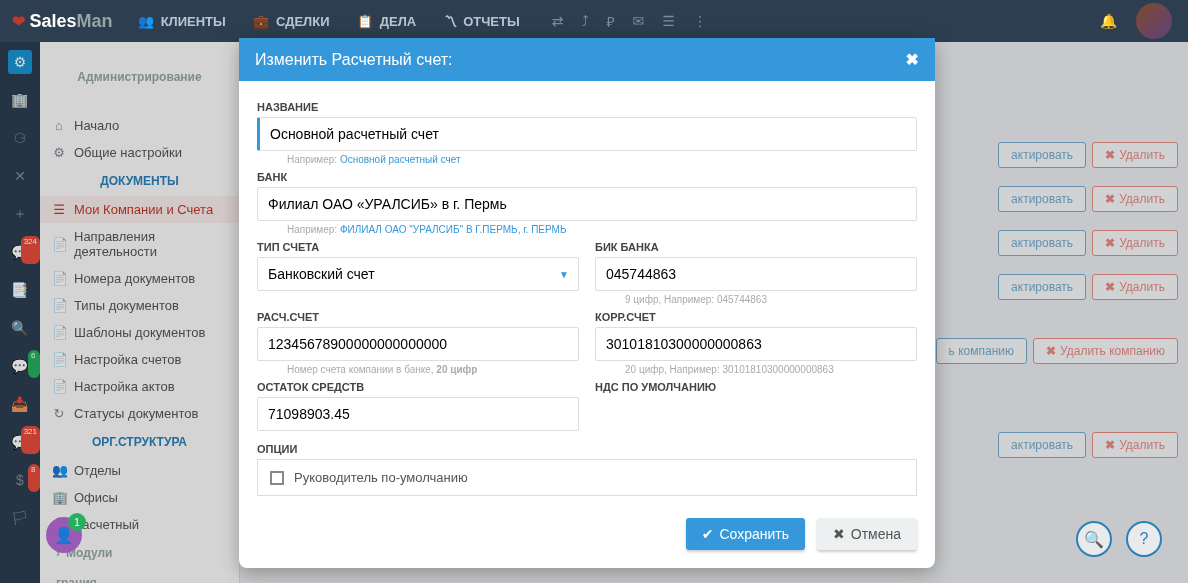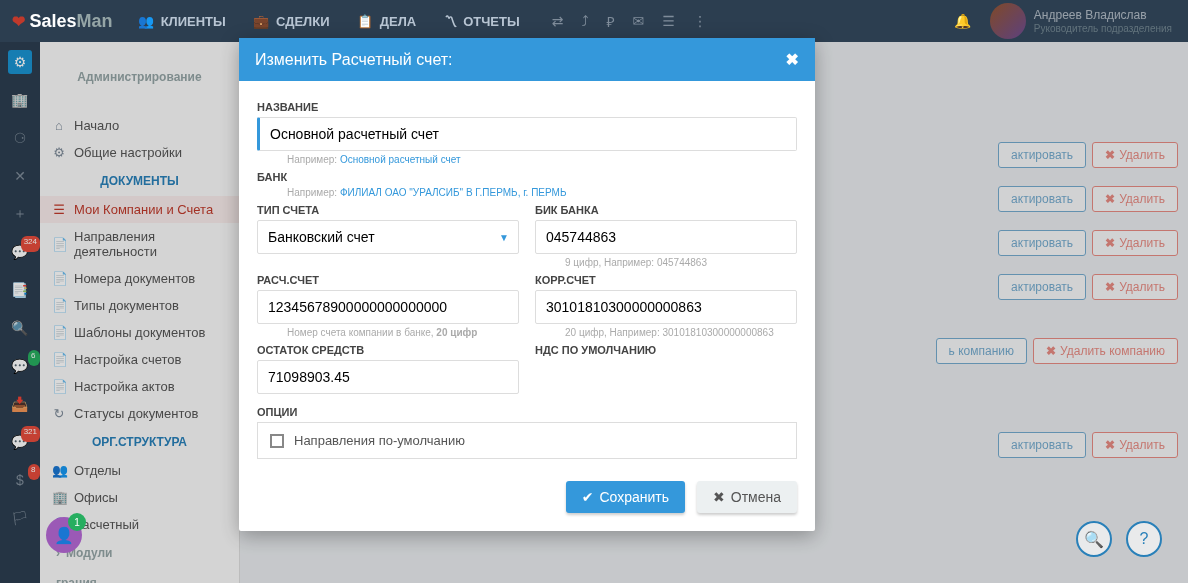--- a/index.html
+++ b/index.html
@@ -17,21 +17,21 @@
 .nav-spacer { flex: 1; }
 .user-block { display: flex; align-items: center; gap: 8px; padding-right: 16px; opacity: 0.5; }
 .avatar { width: 36px; height: 36px; border-radius: 50%; background: linear-gradient(135deg, #d35400, #8e44ad); }
 .user-name { font-size: 12px; color: #fff; line-height: 1.2; }
 .user-role { font-size: 10px; color: #95a5a6; }
 
 
 .rail { position: absolute; left: 0; top: 42px; width: 40px; bottom: 0; background: #2c3e50; display: flex; flex-direction: column; align-items: center; padding-top: 8px; gap: 14px; }
 .rail-icon { color: #7f8c9a; font-size: 14px; cursor: pointer; position: relative; width: 24px; height: 24px; display: flex; align-items: center; justify-content: center; }
 .rail-icon.active { background: #1a93d2; color: #fff; border-radius: 3px; }
-.rail-badge { position: absolute; top: -4px; right: -8px; background: #e74c3c; color: #fff; font-size: 8px; padding: 0 3px; border-radius: 6px; min-width: 12px; height: 16px; line-height: 12px; }
+.rail-badge { position: absolute; top: -4px; right: -8px; background: #e74c3c; color: #fff; font-size: 8px; padding: 0 3px; border-radius: 6px; min-width: 12px; height: 28px; line-height: 12px; }
 .rail-badge.grn { background: #27ae60; }
 
 
 .sidebar { position: absolute; left: 40px; top: 42px; width: 200px; bottom: 0; background: #fafafa; border-right: 1px solid #ddd; overflow-y: auto; font-size: 13px; }
 .side-head { padding: 28px 16px; color: #95a5a6; font-weight: bold; text-align: center; font-size: 12px; }
 .sb-item { padding: 6px 12px; display: flex; align-items: center; gap: 8px; color: #555; cursor: pointer; }
 .sb-item.active { background: rgba(231,76,60,0.08); color: #c0392b; }
 .sb-item .ic { width: 14px; text-align: center; color: #7f8c9a; }
 .sb-item.active .ic { color: #c0392b; }
 .sb-section { color: #2980b9; font-weight: bold; text-align: center; padding: 8px; font-size: 12px; }
@@ -45,21 +45,21 @@
 .btn-ghost .x { margin-right: 4px; font-weight: bold; }
 
 
 .fab { position: absolute; left: 46px; bottom: 30px; width: 36px; height: 36px; border-radius: 50%; background: #9b59b6; color: #fff; display: flex; align-items: center; justify-content: center; font-size: 16px; }
 .fab-badge { position: absolute; top: -4px; right: -4px; width: 18px; height: 18px; border-radius: 50%; background: #27ae60; color: #fff; font-size: 10px; display: flex; align-items: center; justify-content: center; }
 .br-icons { position: absolute; right: 26px; bottom: 26px; display: flex; gap: 14px; }
 .circle-btn { width: 36px; height: 36px; border-radius: 50%; border: 2px solid #2980b9; color: #2980b9; display: flex; align-items: center; justify-content: center; font-size: 16px; background: rgba(255,255,255,0.6); }
 
 
 .overlay { position: absolute; inset: 0; top: 42px; background: rgba(0,0,0,0.15); }
-.modal { position: absolute; top: 38px; left: 239px; width: 576px; background: #fff; border-radius: 2px; box-shadow: 0 5px 20px rgba(0,0,0,0.3); }
+.modal { position: absolute; top: 38px; left: 239px; width: 696px; background: #fff; border-radius: 8px; box-shadow: 0 5px 20px rgba(0,0,0,0.3); }
 .modal-head { background: #3498db; color: #fff; padding: 12px 16px; font-size: 16px; display: flex; justify-content: space-between; align-items: center; }
 .modal-close { cursor: pointer; font-weight: bold; }
 .modal-body { padding: 14px 18px 10px; }
 .field-label { font-size: 11px; font-weight: bold; color: #444; margin-bottom: 4px; margin-top: 6px; }
 .text-input { width: 100%; border: 1px solid #ddd; padding: 8px 10px; font-size: 14px; border-radius: 2px; }
 .text-input.hl { border-left: 3px solid #3498db; }
 .hint { font-size: 10px; color: #aaa; margin-top: 3px; margin-left: 30px; }
 .hint a { color: #3498db; }
 .row2 { display: flex; gap: 16px; }
 .col { flex: 1; }
@@ -104,24 +104,20 @@
     <span class="nav-icon">⤴</span>
     <span class="nav-icon">₽</span>
     <span class="nav-icon">✉</span>
     <span class="nav-icon">☰</span>
     <span class="nav-icon">⋮</span>
   </div>
   <div class="nav-spacer"></div>
   <span class="nav-icon" style="margin-right:18px">🔔</span>
   <div class="user-block">
     <div class="avatar"></div>
-    <div>
-      <div class="user-name">Андреев Владислав</div>
-      <div class="user-role">Руководитель подразделения</div>
-    </div>
   </div>
 </div>
 
 <div class="rail">
   <div class="rail-icon active">⚙</div>
   <div class="rail-icon">🏢</div>
   <div class="rail-icon">⚆</div>
   <div class="rail-icon">✕</div>
   <div class="rail-icon">＋</div>
   <div class="rail-icon">💬<span class="rail-badge">324</span></div>
@@ -241,20 +237,21 @@
   <div class="modal-head">
     <span>Изменить Расчетный счет:</span>
     <span class="modal-close">✖</span>
   </div>
   <div class="modal-body">
     <div class="field-label">НАЗВАНИЕ</div>
     <input class="text-input hl" value="Основной расчетный счет" style="">
     <div class="hint"><span>Например: </span><a>Основной расчетный счет</a></div>
 
     <div class="field-label">БАНК</div>
+    <input class="text-input" value="Филиал ОАО «УРАЛСИБ» в г. Пермь" style="">
     <div class="hint"><span>Например: </span><a>ФИЛИАЛ ОАО "УРАЛСИБ" В Г.ПЕРМЬ, г. ПЕРМЬ</a></div>
 
     <div class="row2">
       <div class="col">
         <div class="field-label">ТИП СЧЕТА</div>
         <div class="select-wrap">
           <input class="text-input" value="Банковский счет" style="">
           <span class="select-caret">▼</span>
         </div>
       </div>
@@ -284,21 +281,21 @@
         <input class="text-input" value="71098903.45" style="">
       </div>
       <div class="col">
         <div class="field-label">НДС ПО УМОЛЧАНИЮ</div>
       </div>
     </div>
 
     <div class="field-label" style="margin-top:12px">ОПЦИИ</div>
     <div class="chk-row">
       <span class="chk"></span>
-      <span>Направления по-умолчанию</span>
+      <span>Руководитель по-умолчанию</span>
     </div>
   </div>
   <div class="modal-foot">
     <button class="btn btn-primary">
         <span>✔</span>
         <span>Сохранить</span>
       </button>
     <button class="btn btn-secondary">
         <span>✖</span>
         <span>Отмена</span>

